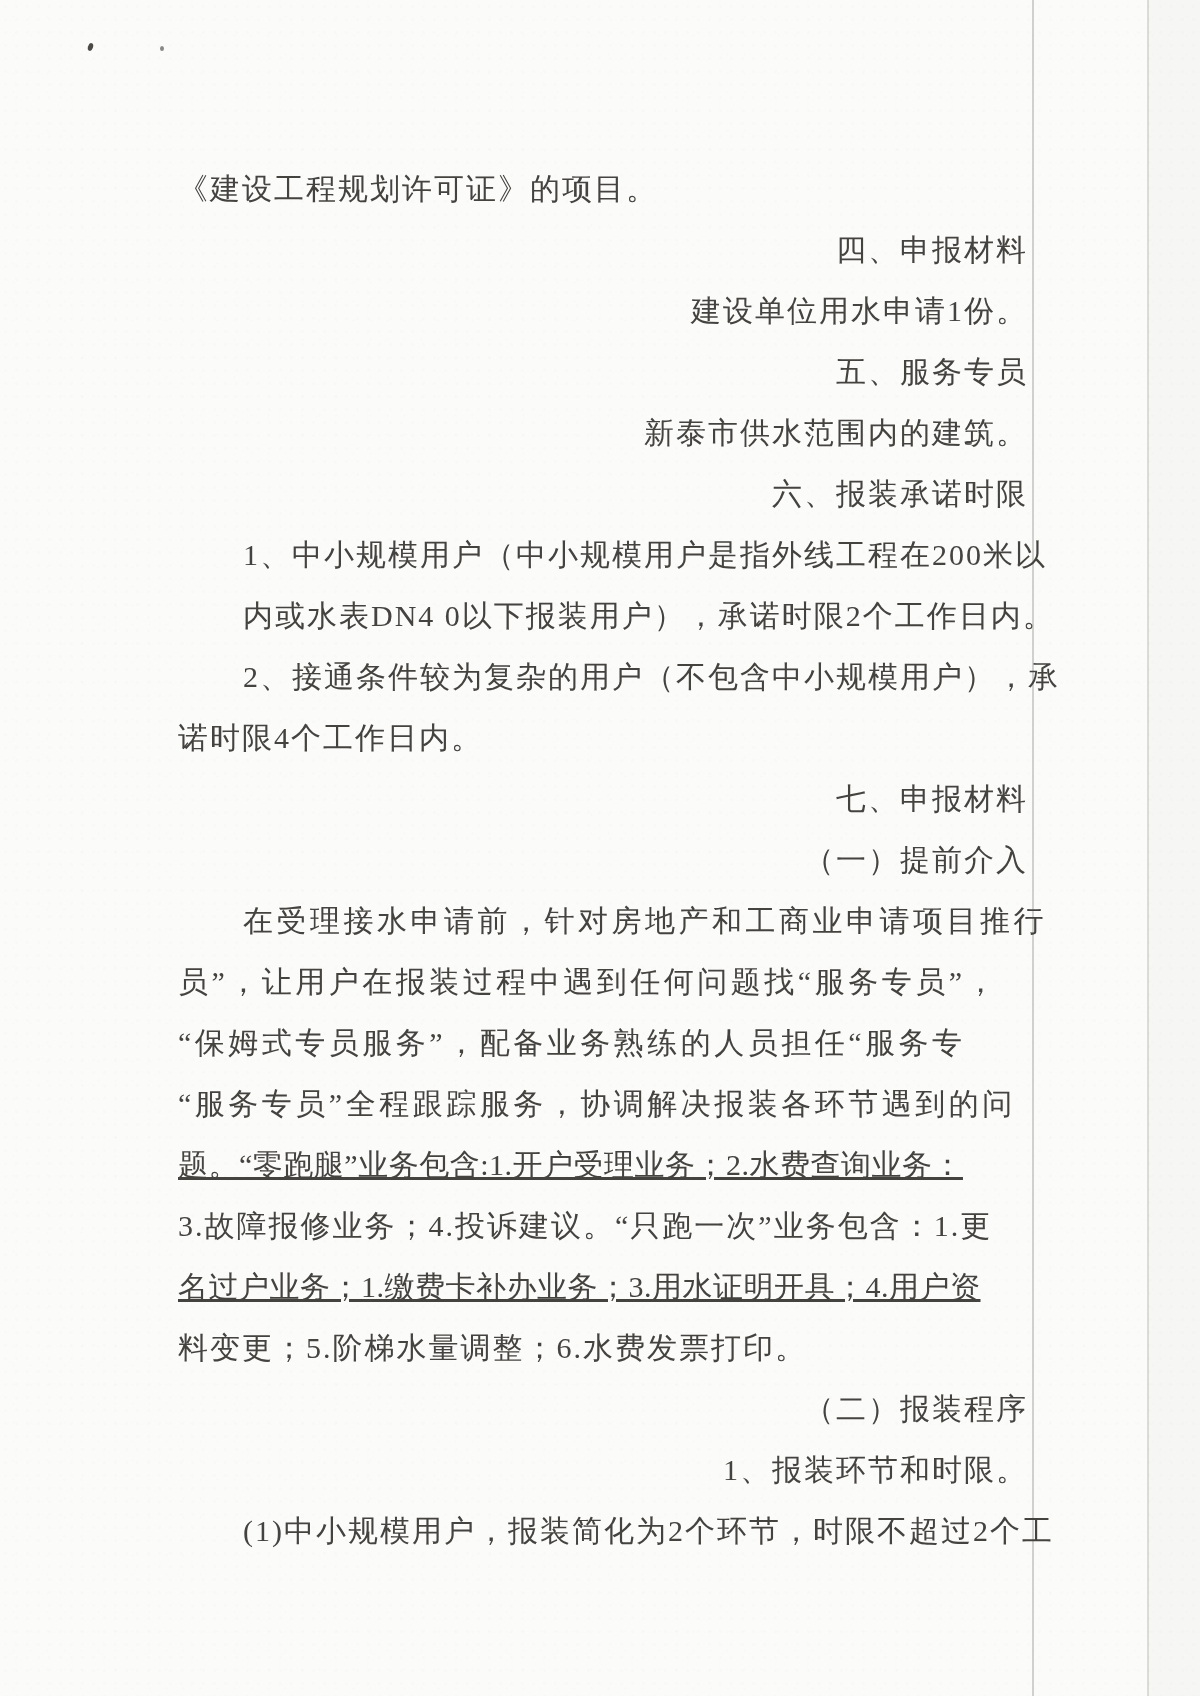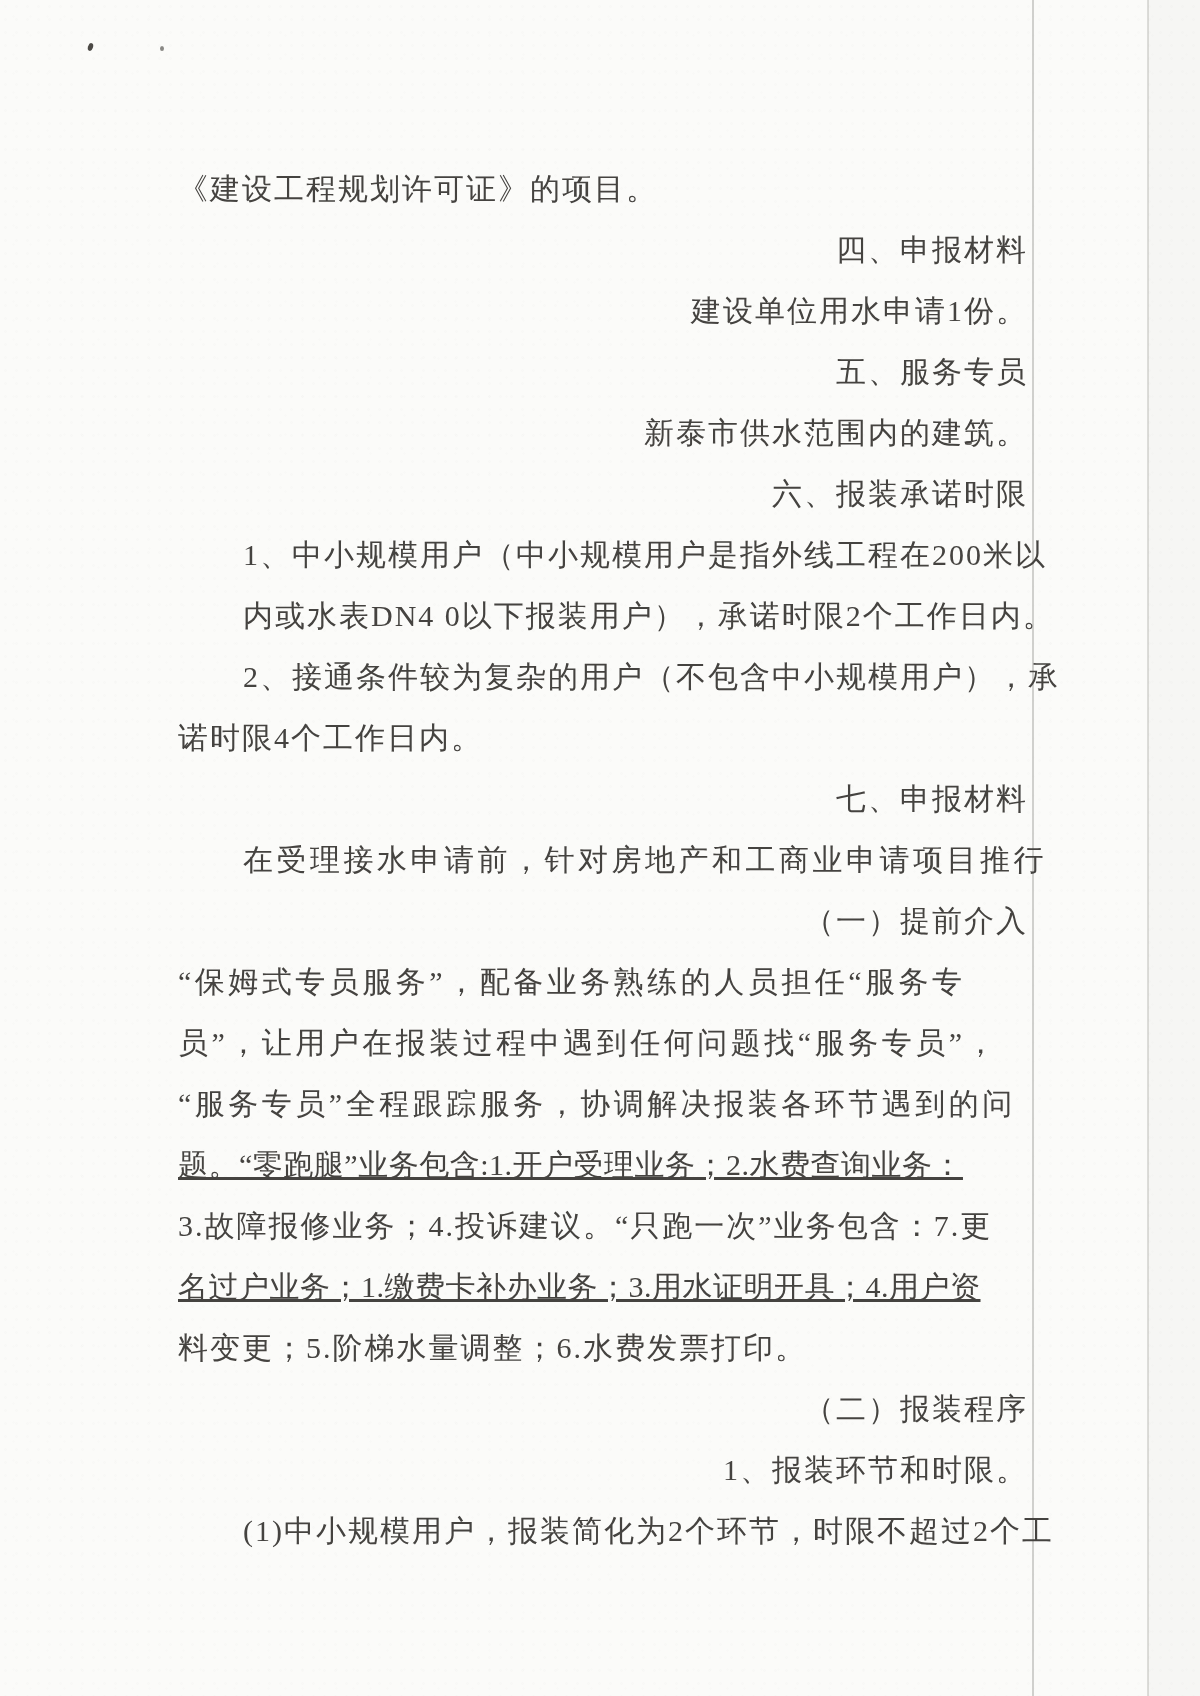--- a/index.html
+++ b/index.html
@@ -69,27 +69,27 @@
       <div class="line indent">四、申报材料</div>
       <div class="line indent">建设单位用水申请1份。</div>
       <div class="line indent">五、服务专员</div>
       <div class="line indent">新泰市供水范围内的建筑。</div>
       <div class="line indent">六、报装承诺时限</div>
       <div class="line indent">1、中小规模用户（中小规模用户是指外线工程在200米以</div>
       <div class="line indent">内或水表DN4 0以下报装用户），承诺时限2个工作日内。</div>
       <div class="line indent">2、接通条件较为复杂的用户（不包含中小规模用户），承</div>
       <div class="line">诺时限4个工作日内。</div>
       <div class="line indent">七、申报材料</div>
+      <div class="line indent">（一）提前介入</div>
       <div class="line indent wide">在受理接水申请前，针对房地产和工商业申请项目推行</div>
-      <div class="line indent">（一）提前介入</div>
+      <div class="line wide">员”，让用户在报装过程中遇到任何问题找“服务专员”，</div>
       <div class="line wide">“保姆式专员服务”，配备业务熟练的人员担任“服务专</div>
-      <div class="line wide">员”，让用户在报装过程中遇到任何问题找“服务专员”，</div>
       <div class="line wide">“服务专员”全程跟踪服务，协调解决报装各环节遇到的问</div>
       <div class="line tight">题。“零跑腿”业务包含:1.开户受理业务；2.水费查询业务：</div>
-      <div class="line">3.故障报修业务；4.投诉建议。“只跑一次”业务包含：7.更</div>
+      <div class="line">3.故障报修业务；4.投诉建议。“只跑一次”业务包含：1.更</div>
       <div class="line tight">名过户业务；1.缴费卡补办业务；3.用水证明开具；4.用户资</div>
       <div class="line">料变更；5.阶梯水量调整；6.水费发票打印。</div>
       <div class="line indent">（二）报装程序</div>
       <div class="line indent">1、报装环节和时限。</div>
       <div class="line indent">(1)中小规模用户，报装简化为2个环节，时限不超过2个工</div>
     </div>
 
 </div>
 
 </body></html>

